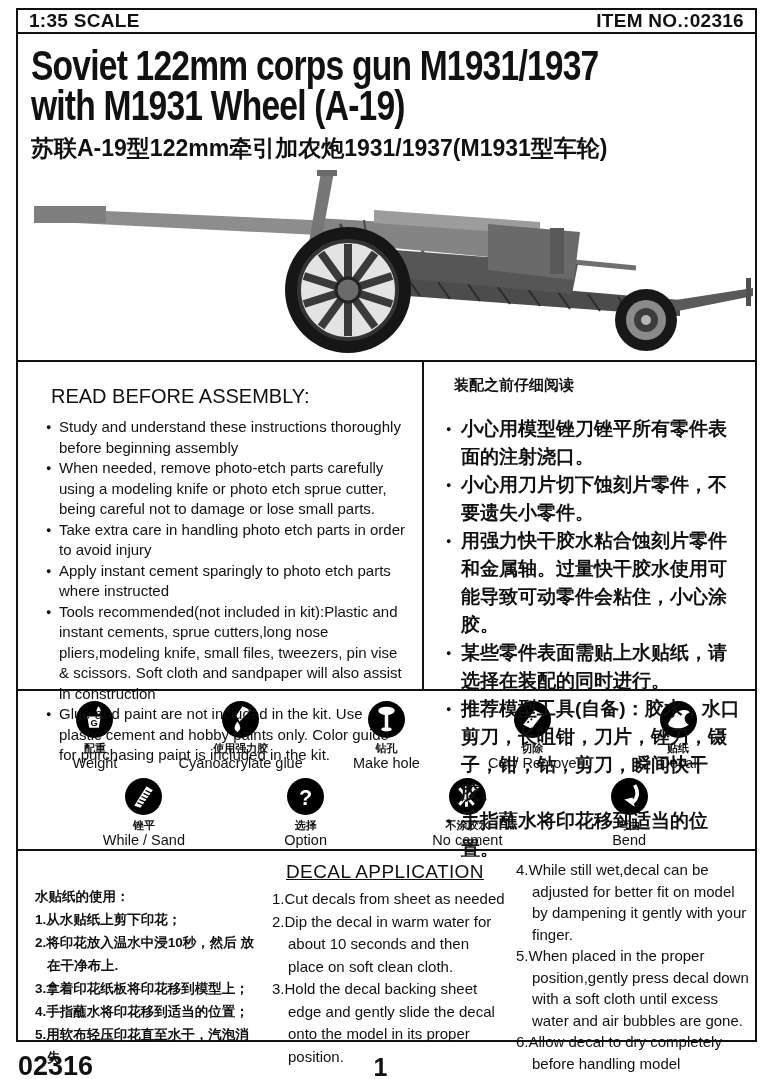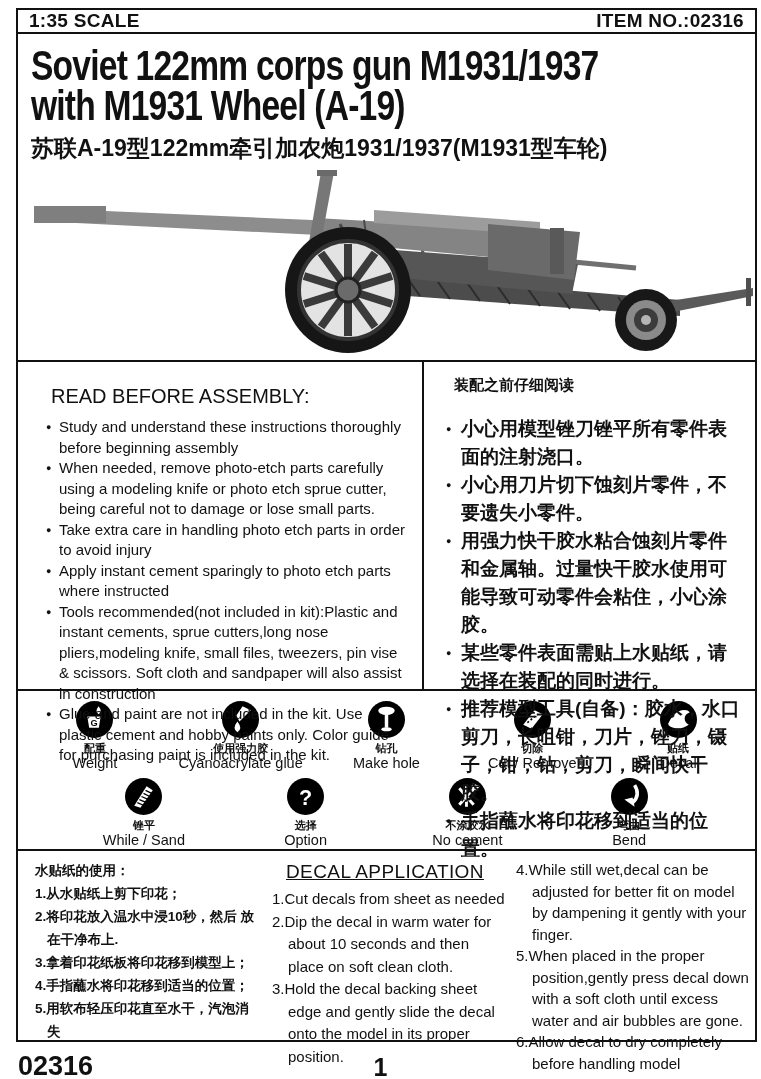--- a/index.html
+++ b/index.html
@@ -36,21 +36,21 @@
   .sym{display:flex;flex-direction:column;align-items:center;width:140px;}
   .sym .disc{width:37px;height:37px;}
   .sym .cn{font-size:11px;font-weight:bold;margin-top:4px;line-height:13px;}
   .sym .en{font-size:14.5px;line-height:17px;}
   
   .decal{border-top:2px solid #111;flex:1;display:flex;box-sizing:border-box;}
   .dcol{box-sizing:border-box;padding-top:8px;}
   .dcol.c1{width:246px;padding-left:17px;padding-right:4px;}
   .dcol.c2{width:244px;padding-left:8px;padding-right:2px;}
   .dcol.c3{flex:1;padding-left:8px;padding-right:6px;}
-  .dc-hd-cn{font-size:13.5px;font-weight:bold;line-height:23px;}
+  .dc-hd-cn{font-size:13.5px;font-weight:bold;line-height:23px;margin-top:26px;}
   .dc-step-cn{font-size:13.5px;font-weight:bold;line-height:23px;padding-left:12px;text-indent:-12px;}
   .dc-hd-en{font-size:19px;letter-spacing:.4px;margin:2px 0 5px 14px;text-decoration:underline;}
   .dc-step-en{font-size:15px;line-height:22.5px;padding-left:16px;text-indent:-16px;}
   .c3 .dc-step-en{line-height:21.5px;}
   
   .footer{position:absolute;left:0;bottom:-3px;width:761px;height:32px;}
   .foot-item{position:absolute;left:18px;bottom:0;font-size:27px;font-weight:bold;}
   .foot-page{position:absolute;left:0;width:761px;text-align:center;bottom:0;font-size:25px;font-weight:bold;}
   svg text{font-family:"Liberation Sans",sans-serif;}
 </style>

